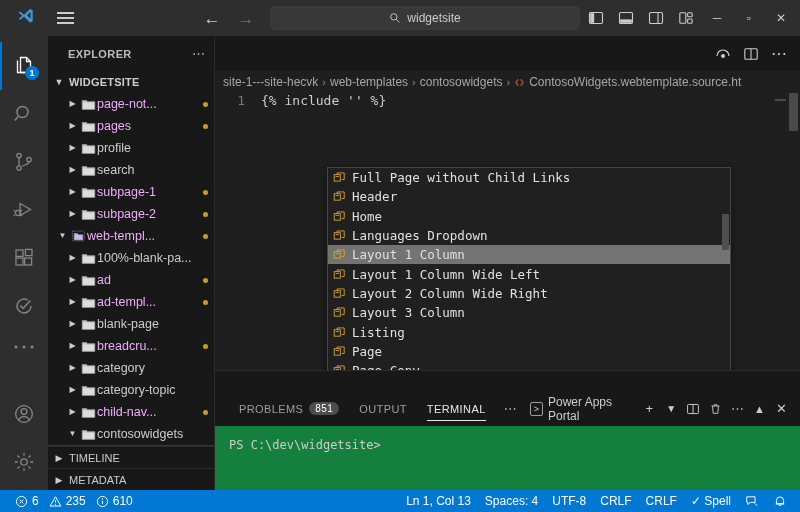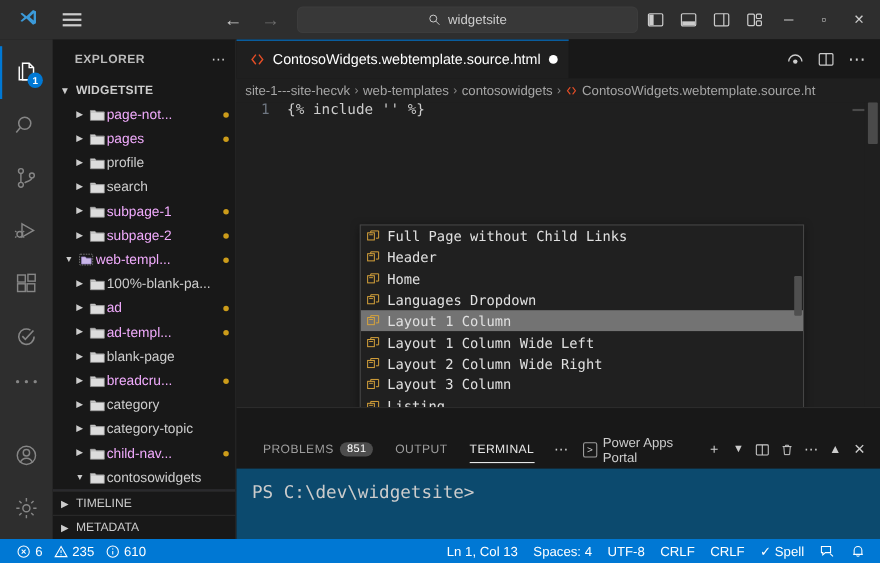--- a/index.html
+++ b/index.html
@@ -80,21 +80,21 @@
   .codeline{display:flex;align-items:flex-start;height:20px;font-family:"DejaVu Sans Mono","Liberation Mono",monospace;font-size:13px;}
   .lnum{width:46px;text-align:right;padding-right:16px;color:#6e7681;flex:0 0 46px;}
   .codetxt{color:#cccccc;white-space:pre;position:relative;}
   .minimap{position:absolute;right:14px;top:0;bottom:0;width:14px;}
   .mm-line{position:absolute;right:0;top:6px;width:11px;height:2px;background:#4a4a4a;}
   .edscroll{position:absolute;right:0;top:0;bottom:0;width:14px;background:#1f1f1f;}
   .edscroll i{position:absolute;top:0;right:2px;width:9px;height:38px;background:#4a4a4a;border-radius:1px;display:block;}
 
   
   .suggest{position:absolute;left:112px;top:74px;width:404px;height:232px;background:#202020;
-    border:1px solid #454545;box-shadow:0 2px 8px rgba(0,0,0,.5);overflow:hidden;z-index:30;margin-top:37px;}
+    border:1px solid #454545;box-shadow:0 2px 8px rgba(0,0,0,.5);overflow:hidden;z-index:30;}
   .sug-list{position:relative;}
   .sug-row{height:19.3px;display:flex;align-items:center;gap:6px;padding-left:5px;
     font-family:"DejaVu Sans Mono","Liberation Mono",monospace;font-size:12.5px;color:#e0e0e0;cursor:pointer;white-space:nowrap;}
   .sug-row.sel{background:#737373;align-items:center;}
   .sug-icon{width:13px;height:13px;flex:0 0 13px;display:flex;align-items:center;justify-content:center;}
   .sug-scroll{position:absolute;right:1px;top:46px;width:7px;height:36px;background:#4f4f4f;border-radius:1px;}
 
   
   .panel{flex:0 0 120px;display:flex;flex-direction:column;background:#181818;border-top:1px solid #2b2b2b;}
   .panel-head{height:35px;display:flex;align-items:center;flex:0 0 35px;padding:0 8px 0 14px;margin-top:20px;}
@@ -102,21 +102,21 @@
     letter-spacing:.4px;cursor:pointer;position:relative;}
   .p-tab.active{color:#e7e7e7;}
   .p-tab.active:after{content:"";position:absolute;left:10px;right:10px;bottom:5px;height:1px;background:#e7e7e7;}
   .p-badge{background:#4d4d4d;color:#ffffff;font-size:10px;border-radius:9px;padding:1px 6px;min-width:24px;text-align:left;}
   .p-dots{color:#cccccc;font-size:13px;padding:0 8px;cursor:pointer;letter-spacing:1px;}
   .panel-right{margin-left:auto;display:flex;align-items:center;gap:1px;}
   .pr-chip{display:flex;align-items:center;gap:5px;font-size:12px;color:#cccccc;padding:0 4px;cursor:pointer;}
   .pr-chip .sq{width:15px;height:14px;border:1px solid #9d9d9d;border-radius:2px;display:flex;align-items:center;justify-content:center;font-size:9px;}
   .pr-icon{width:24px;height:24px;display:flex;align-items:center;justify-content:center;color:#cccccc;cursor:pointer;font-size:13px;}
   .terminal{flex:1;padding:12px 0 0 14px;font-family:"DejaVu Sans Mono","Liberation Mono",monospace;
-    font-size:16px;color:#cccccc;background:#0c4a6e;}
+    font-size:12px;color:#cccccc;background:#15803d;}
 
   
   .statusbar{height:22px;background:#0078d4;display:flex;align-items:center;color:#ffffff;font-size:12px;flex:0 0 22px;}
   .sb-left{display:flex;align-items:center;padding-left:8px;gap:0;}
   .sb-right{margin-left:auto;display:flex;align-items:center;padding-right:6px;}
   .si{display:flex;align-items:center;gap:4px;padding:0 7px;height:22px;cursor:pointer;}
 
   svg{display:block;}
 </style>
 </head>
@@ -445,29 +445,20 @@
         <div class="sb-barrow">
           <span class="caret">▶</span>
           <span class="txt">METADATA</span>
         </div>
       </div>
     </div>
 
     <div class="main">
 
       <div class="tabsrow">
-        <div class="tab">
-          <span>
-            <svg width="14" height="14" viewBox="0 0 16 16">
-                <path d="M6 3.5 2.5 8 6 12.5M10 3.5 13.5 8 10 12.5" fill="none" stroke="#e44d26" stroke-width="1.5" stroke-linecap="round"></path>
-              </svg>
-          </span>
-          <span>ContosoWidgets.webtemplate.source.html</span>
-          <span class="dirty"></span>
-        </div>
         <div class="tabs-fill"></div>
         <div class="tabs-actions">
           <span class="ta-icon">
             <svg width="16" height="16" viewBox="0 0 16 16">
                 <path d="M2 10a6 6 0 0 1 12 0" fill="none" stroke="#cccccc" stroke-width="1.2"></path>
                 <circle cx="8" cy="10" r="2" fill="#cccccc"></circle>
               </svg>
           </span>
           <span class="ta-icon">
             <svg width="16" height="16" viewBox="0 0 16 16">

